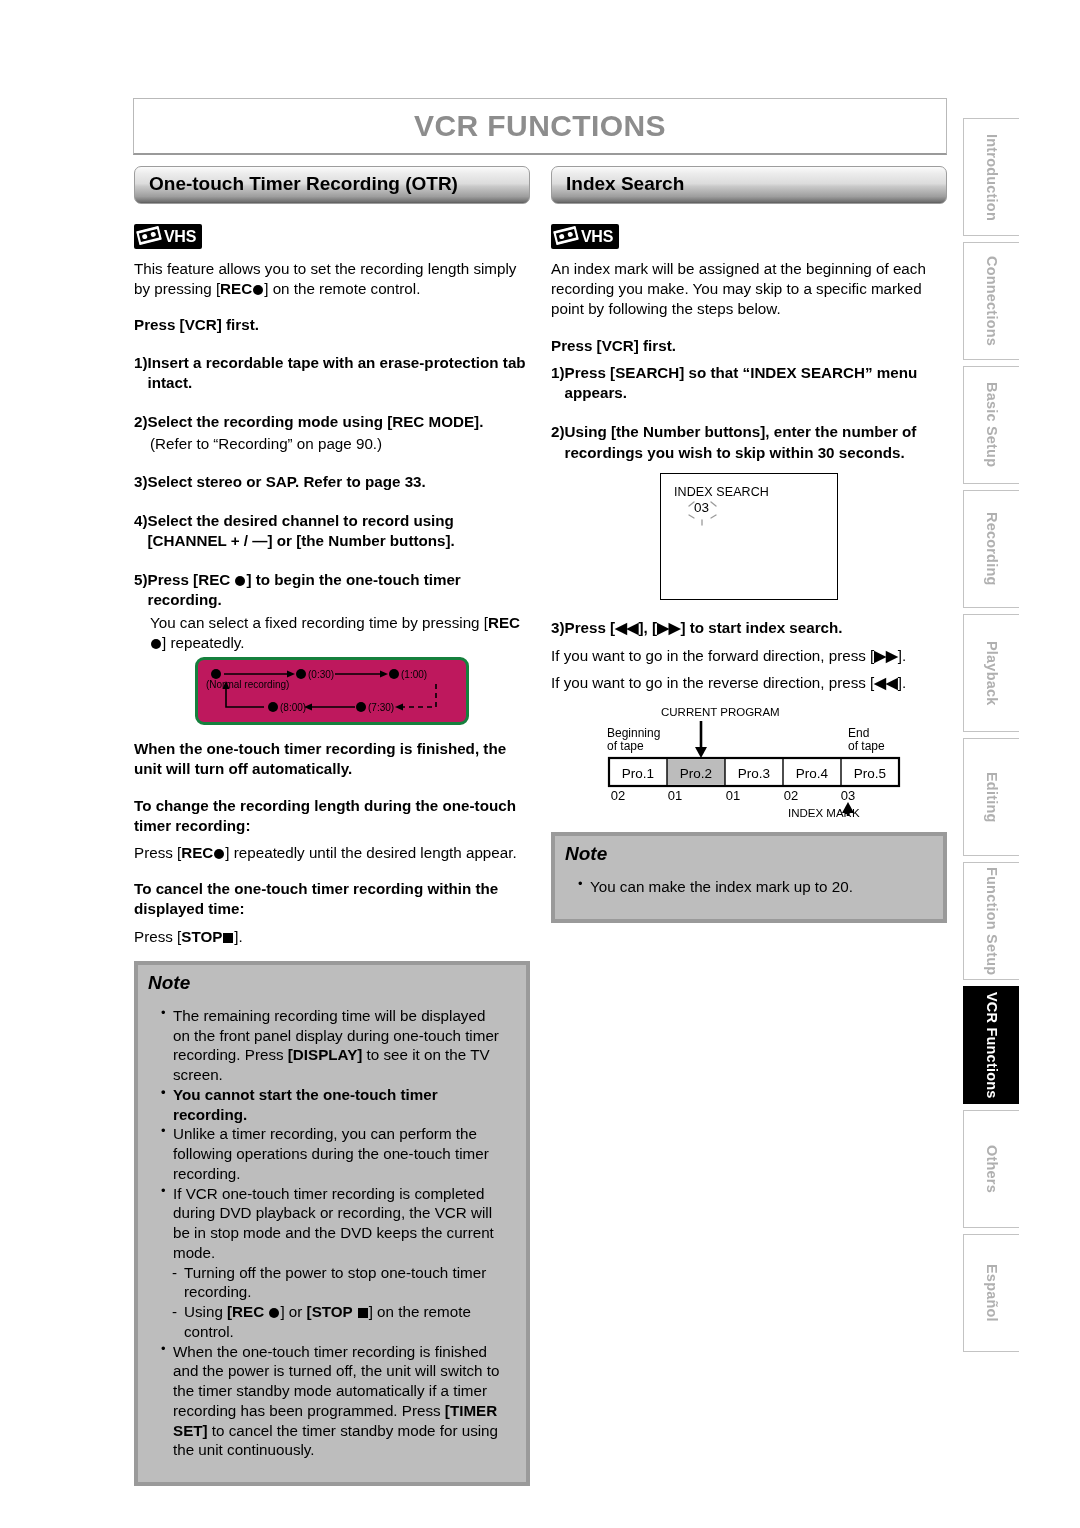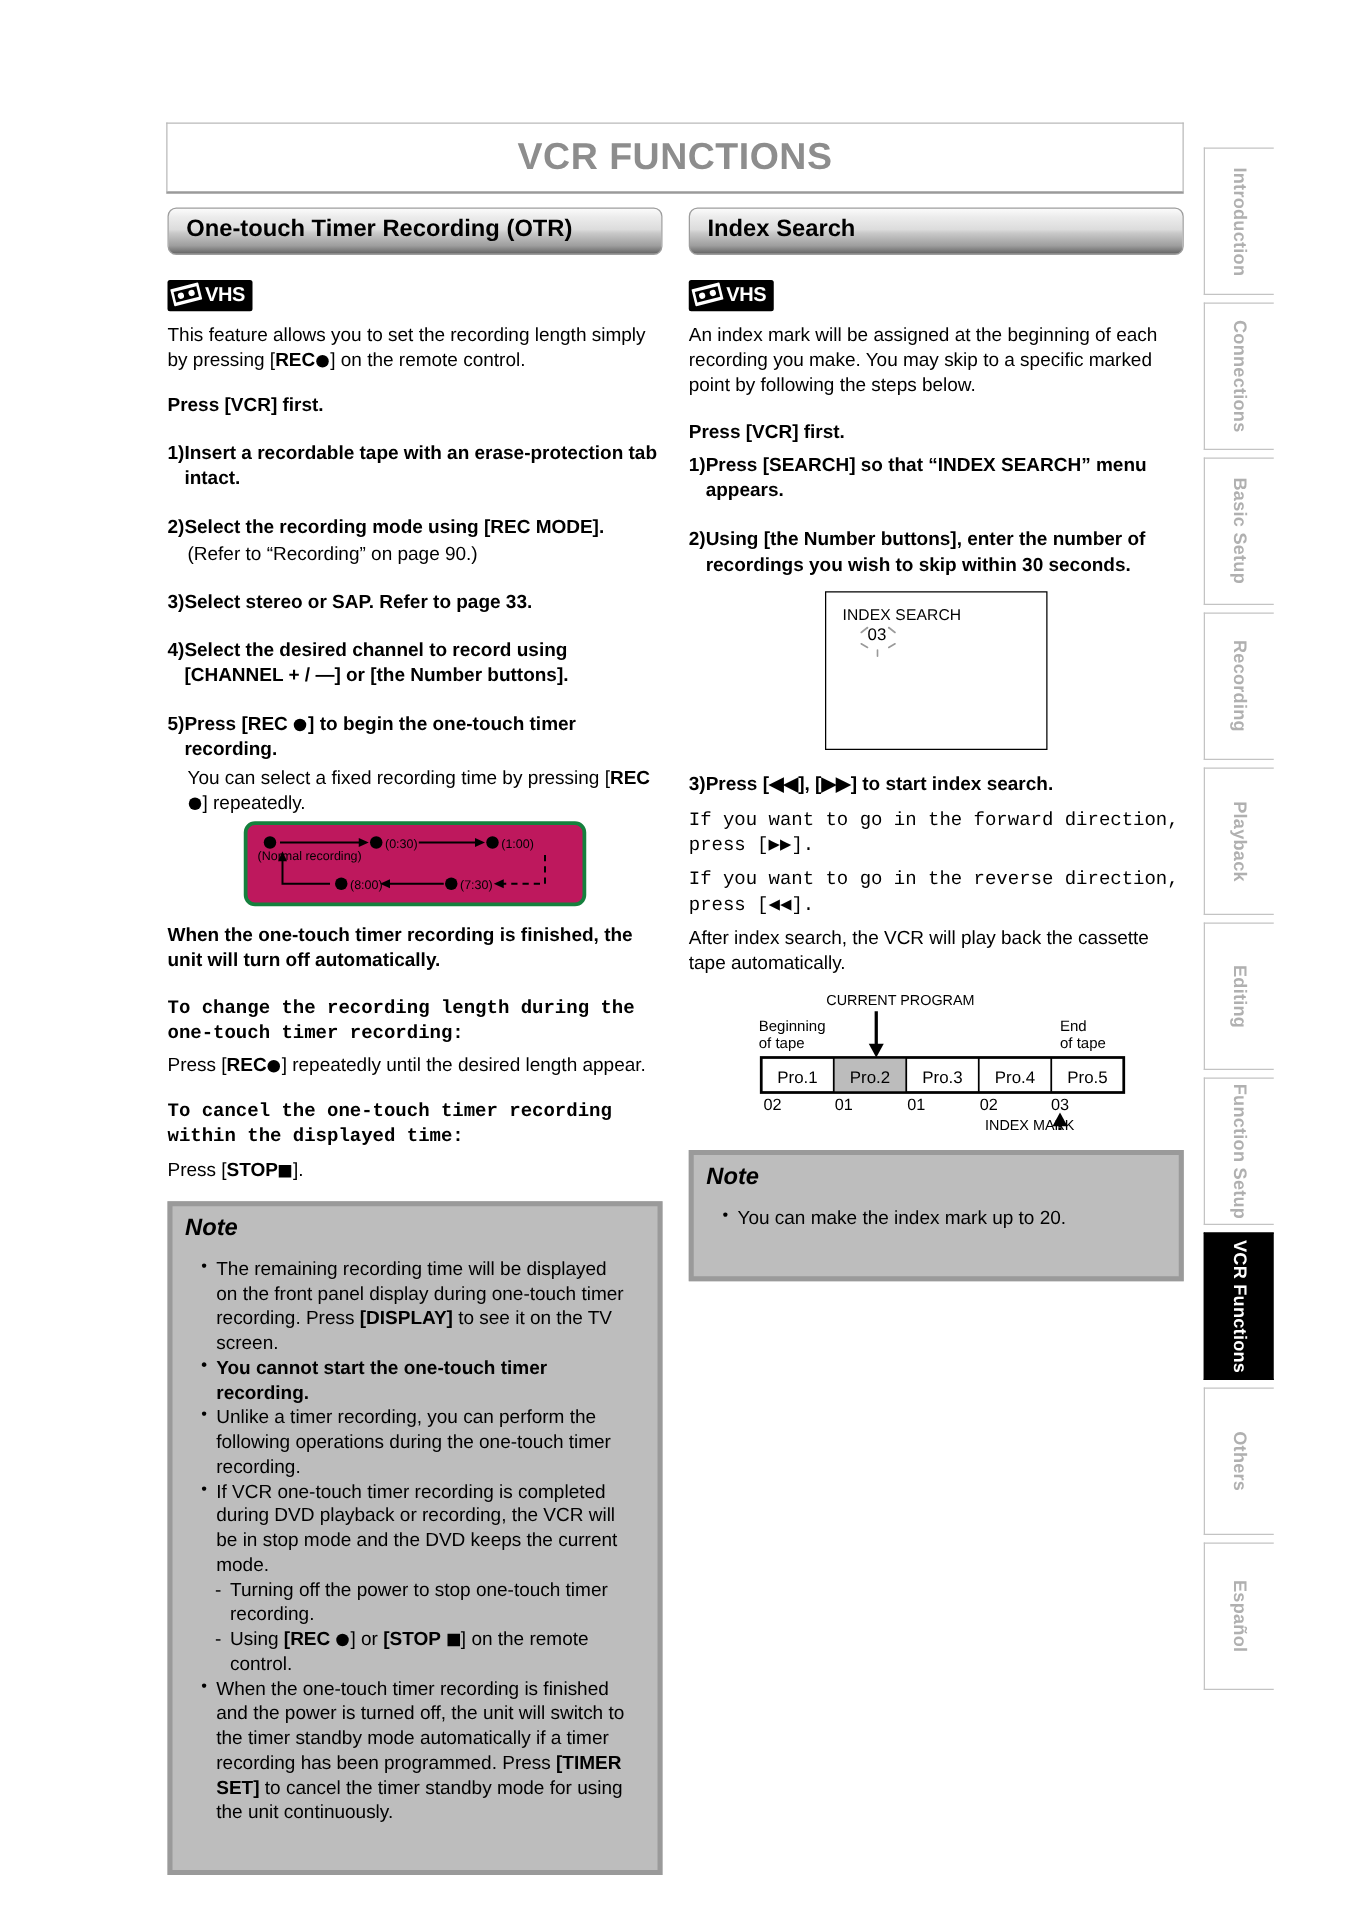--- a/index.html
+++ b/index.html
@@ -104,21 +104,21 @@
     line-height: 25px;
   }
 
   
   p, .t {
     font-size: 15.2px;
     line-height: 1.33;
     margin: 0;
   }
   .para    { margin-bottom: 16px; }
-  .para-s  { margin-bottom: 7px; font-family: Liberation Mono, monospace; }
+  .para-s  { margin-bottom: 7px; }
   .b       { font-weight: bold; }
   .step {
     display: flex;
     font-size: 15.2px;
     line-height: 1.33;
     font-weight: bold;
     margin-bottom: 2px;
   }
   .step-num { flex: 0 0 auto; }
   .step-txt { flex: 1 1 auto; }
@@ -153,21 +153,21 @@
     background: #be185d;
     border: 3px solid #15803d;
     border-radius: 9px;
     position: relative;
   }
 
   
   .note {
     border: 4px solid #9a9a9a;
     background: #bdbdbd;
-    padding: 7px 10px 24px 10px;
+    padding: 7px 10px 10px 10px;
     box-sizing: border-box;
   }
   .note-title {
     font-size: 19px;
     font-weight: bold;
     font-style: italic;
     margin-bottom: 2px;
   }
   .note ul {
     list-style: none;
@@ -435,21 +435,20 @@
     <div class="step">
       <span class="step-num">3)</span>
       <span class="step-txt"><span>Press [</span><span>◀◀</span><span>], [</span><span>▶▶</span><span>] to start index search.</span></span>
     </div>
     <div style="height:6px"></div>
 
     <p class="t para-s"><span>If you want to go in the forward direction, press [</span><b>▶▶</b><span>].</span></p>
 
     <p class="t para-s"><span>If you want to go in the reverse direction, press [</span><b>◀◀</b><span>].</span></p>
 
-    <p class="t">After index search, the VCR will play back the cassette tape automatically.</p>
 
     
     <div class="tape">
       <svg width="396" height="115" viewBox="0 0 396 115">
 
         <text x="110" y="15" font-family="Liberation Sans, sans-serif" font-size="11.5">CURRENT PROGRAM</text>
         <text x="56" y="36" font-family="Liberation Sans, sans-serif" font-size="12">Beginning</text>
         <text x="56" y="49" font-family="Liberation Sans, sans-serif" font-size="12">of tape</text>
         <text x="297" y="36" font-family="Liberation Sans, sans-serif" font-size="12">End</text>
         <text x="297" y="49" font-family="Liberation Sans, sans-serif" font-size="12">of tape</text>

